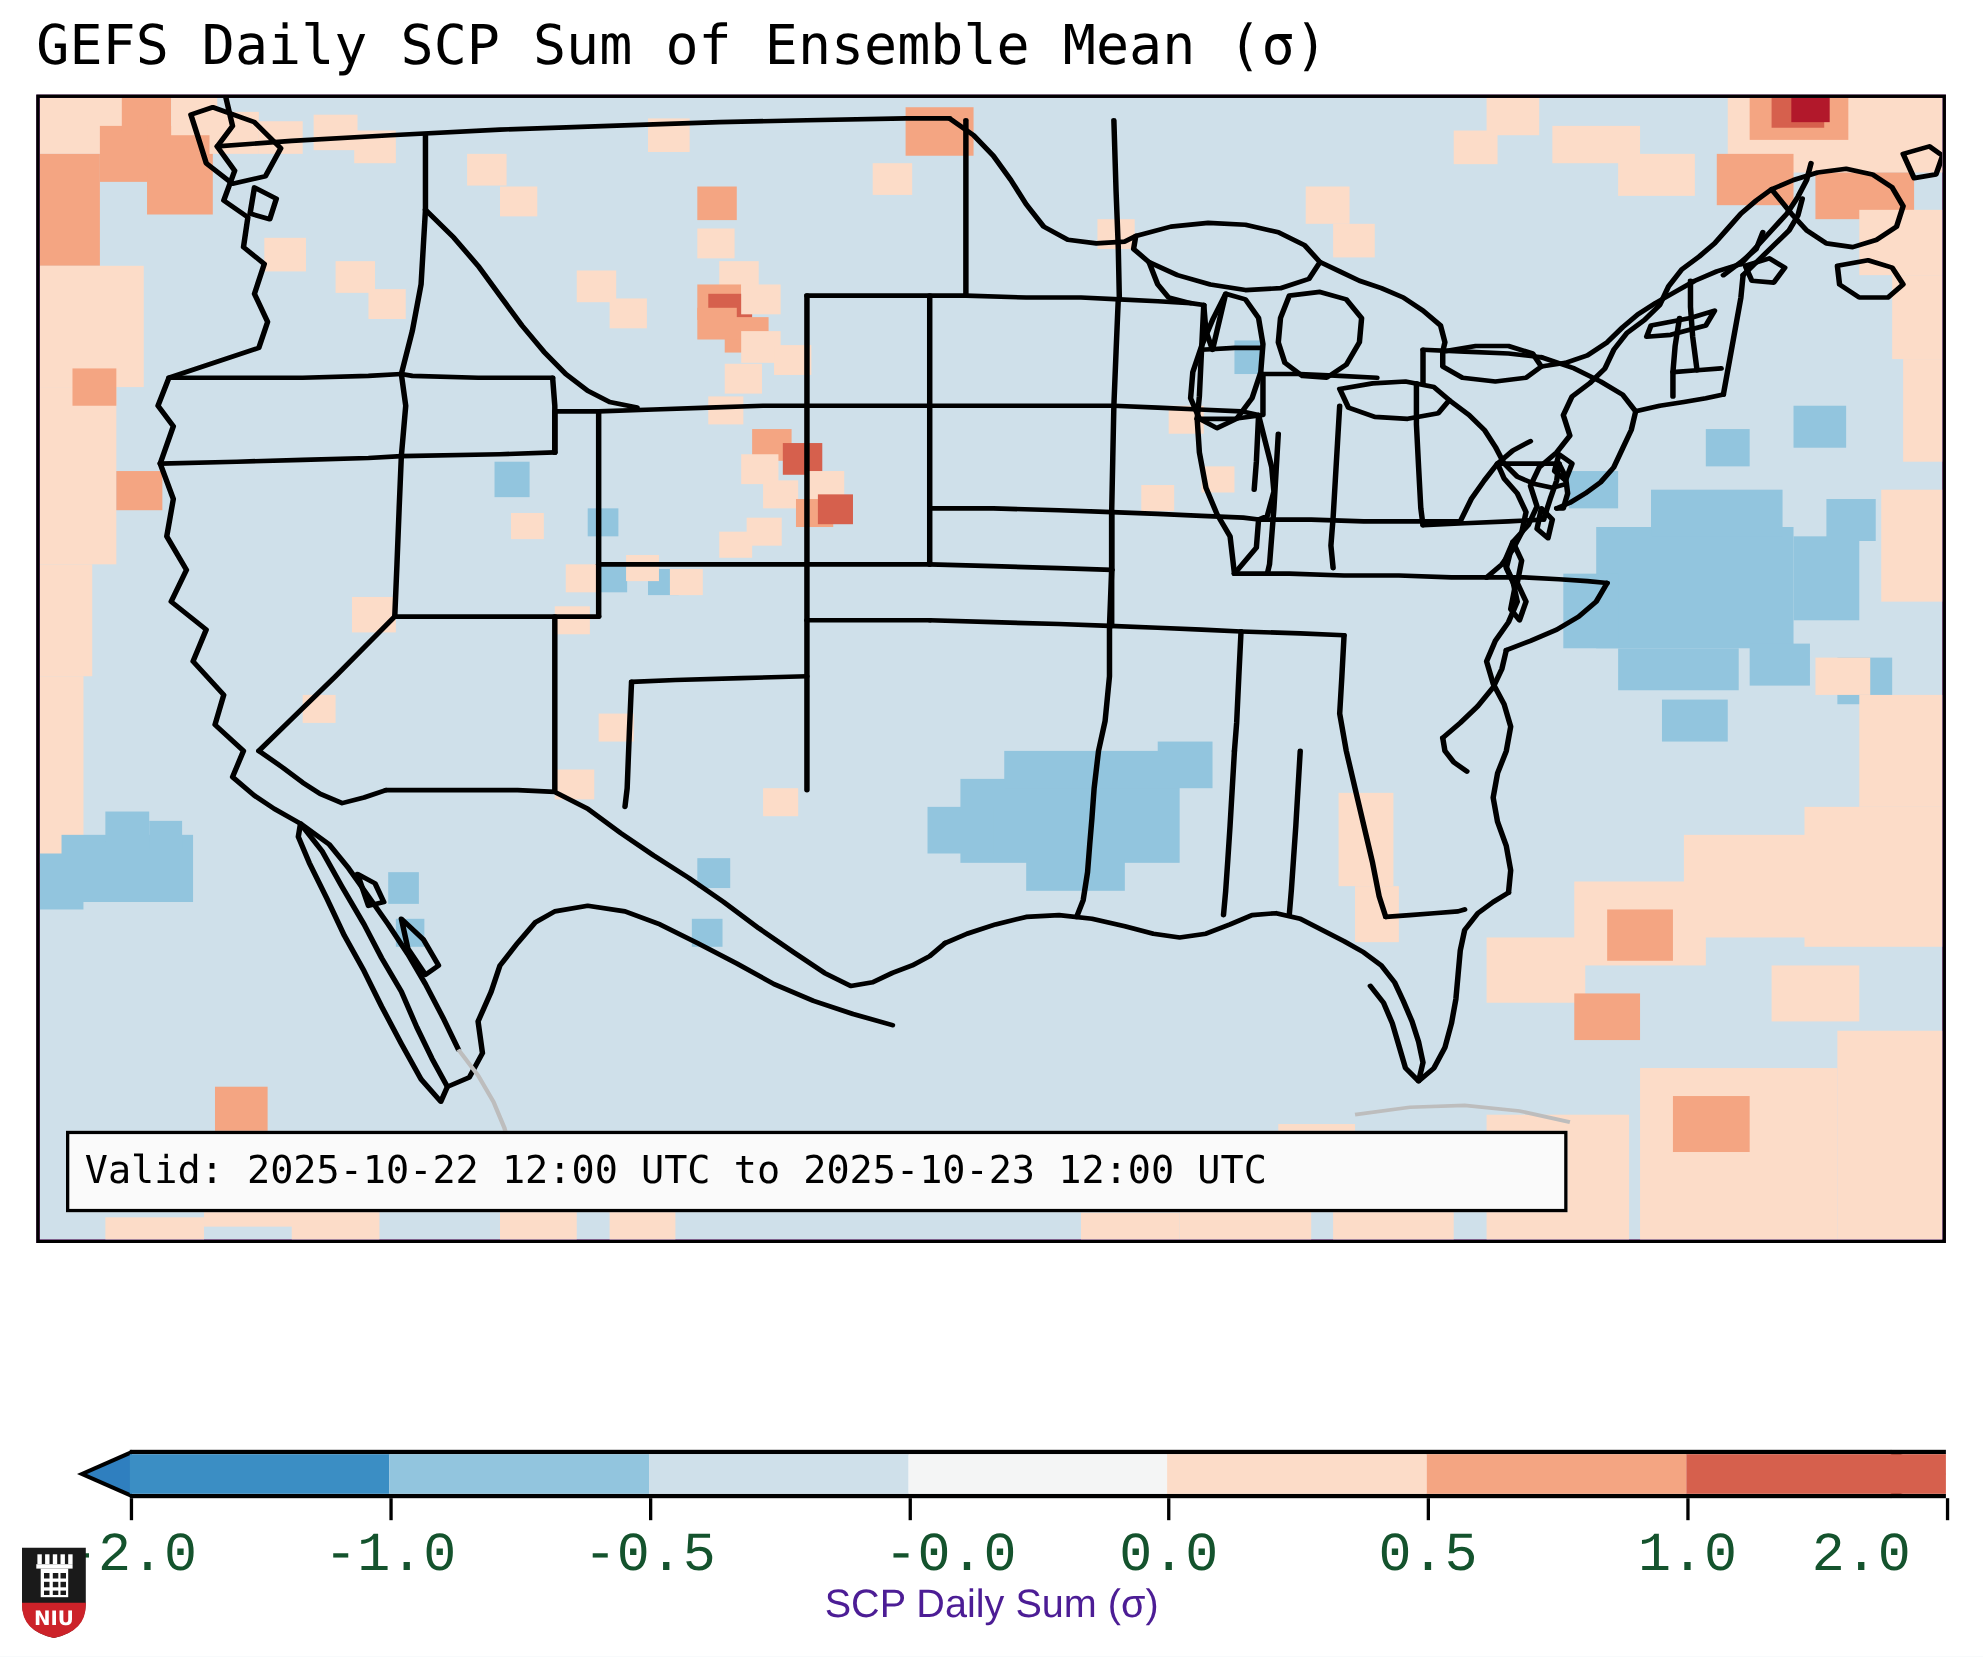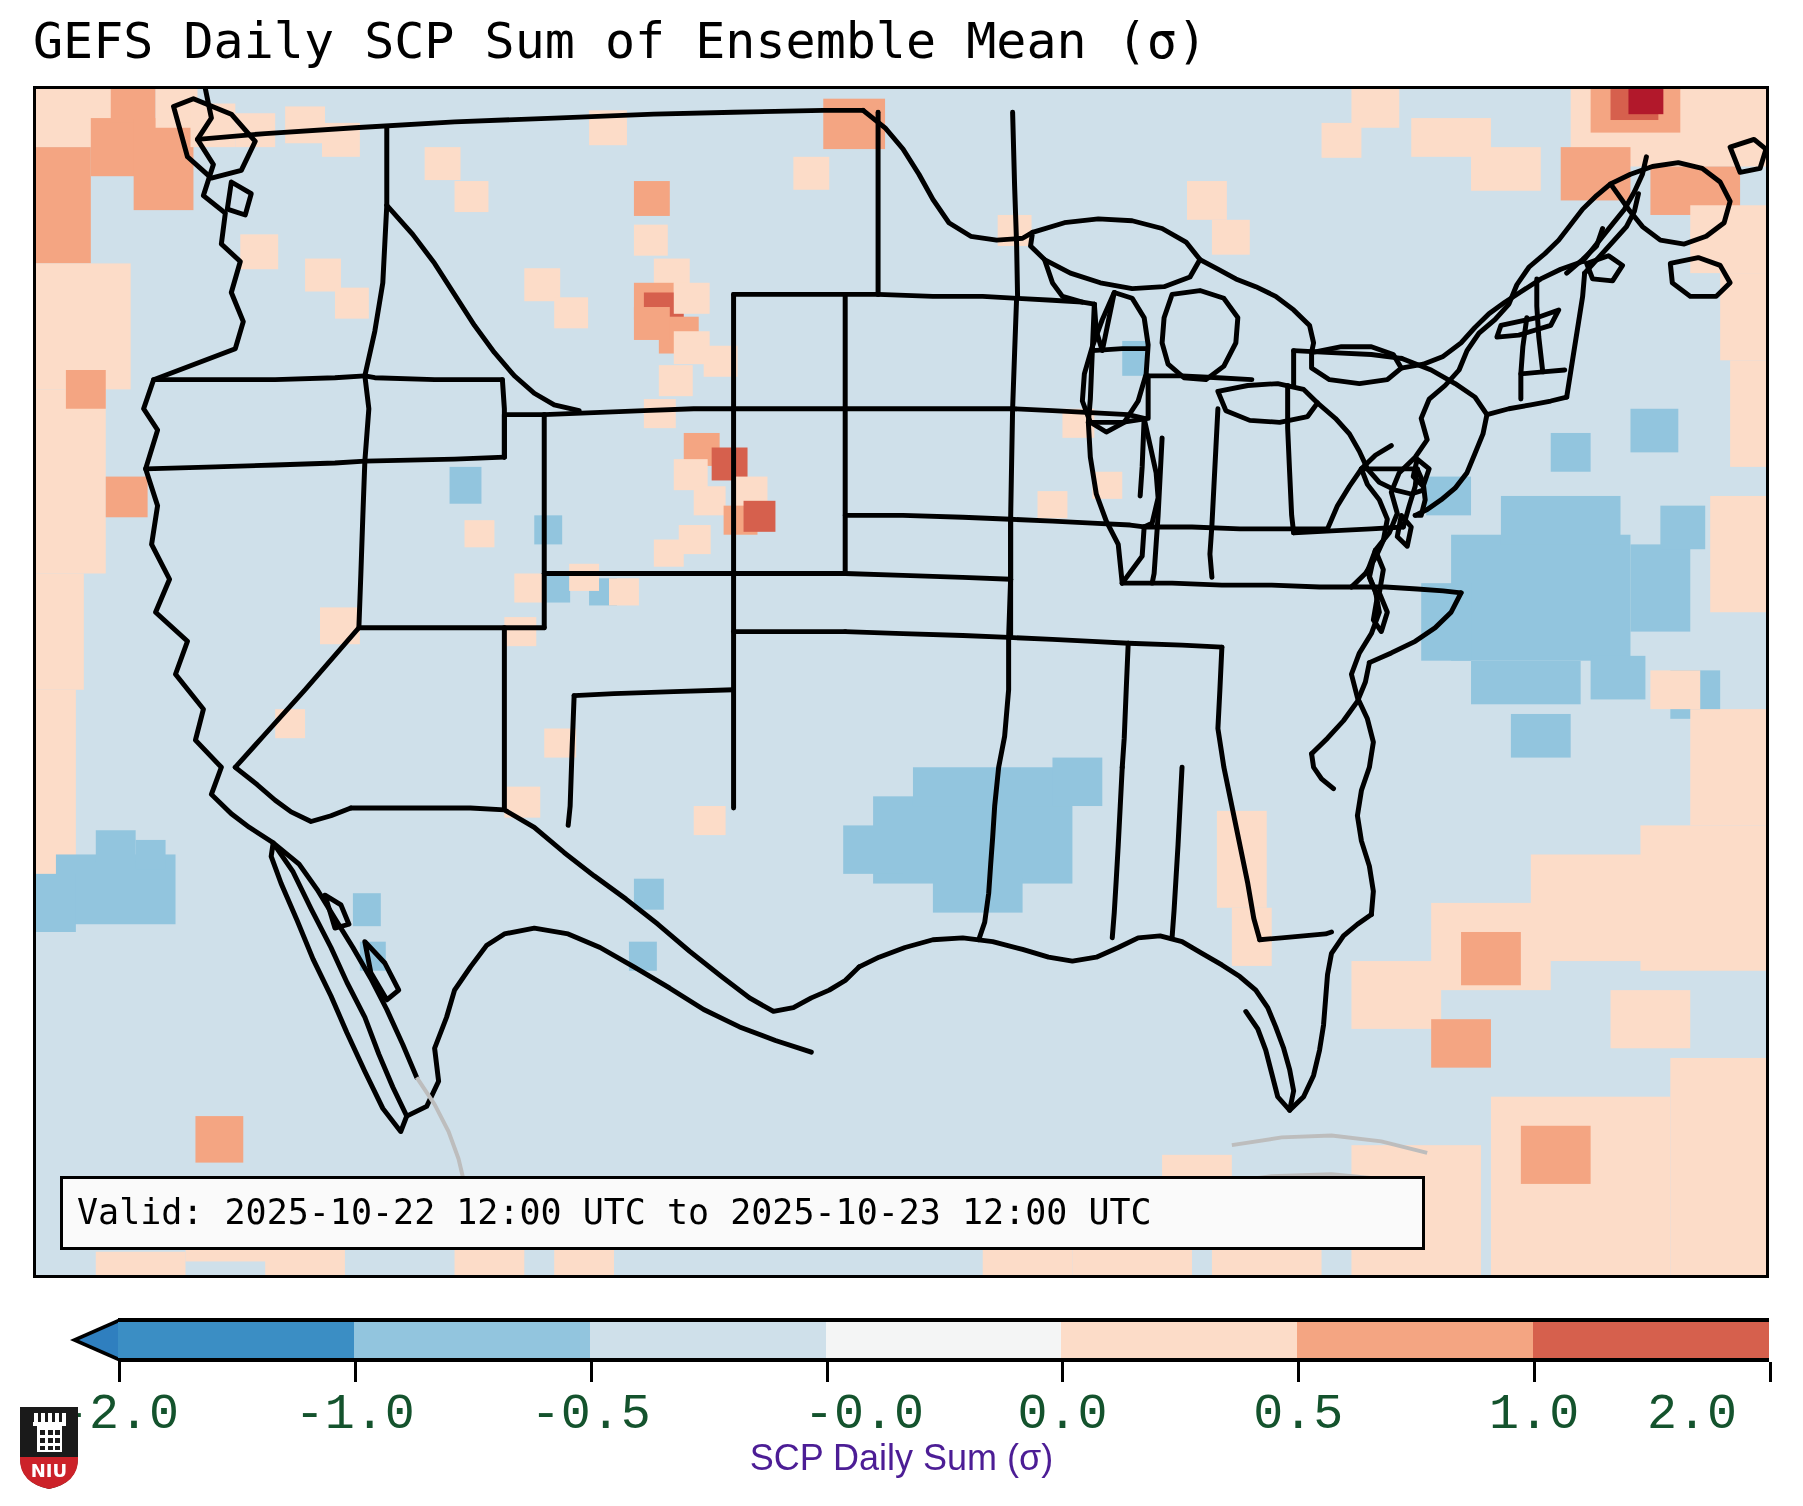--- a/index.html
+++ b/index.html
@@ -8,21 +8,21 @@
 
   
   #chart-title{
     position:absolute;left:33px;top:12px;
     font-size:50px;letter-spacing:0px;color:#000;white-space:nowrap;
     font-family:"DejaVu Sans Mono","Liberation Mono",monospace;
   }
 
   
   #map-frame{
-    position:absolute;left:33px;top:86px;width:1736px;height:1192px;
+    position:absolute;left:33px;top:86px;width:1736px;height:1044px;
     border:3px solid #000;box-sizing:border-box;overflow:hidden;
     background:#701a75;
   }
   #map-canvas{position:absolute;left:0;top:0;width:100%;height:100%;}
   #map-canvas svg{display:block;width:100%;height:100%;}
 
   
   #info-box{
     position:absolute;left:24px;bottom:25px;width:1365px;
     background:#fafafa;border:3px solid #000;box-sizing:border-box;

